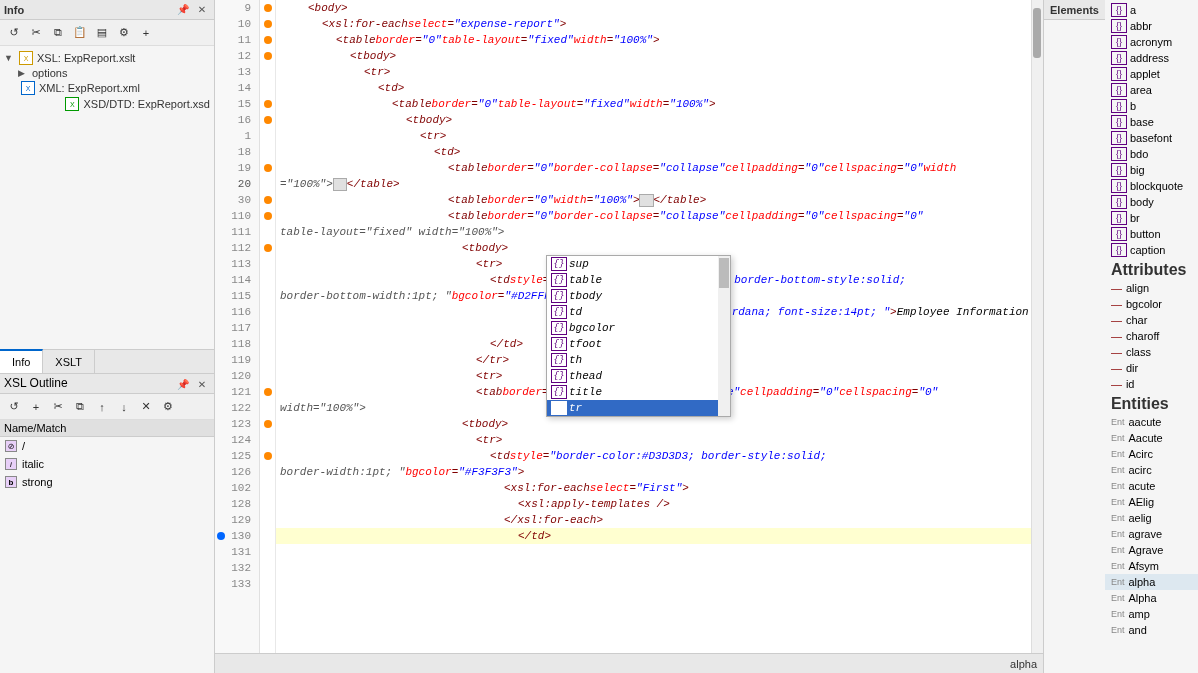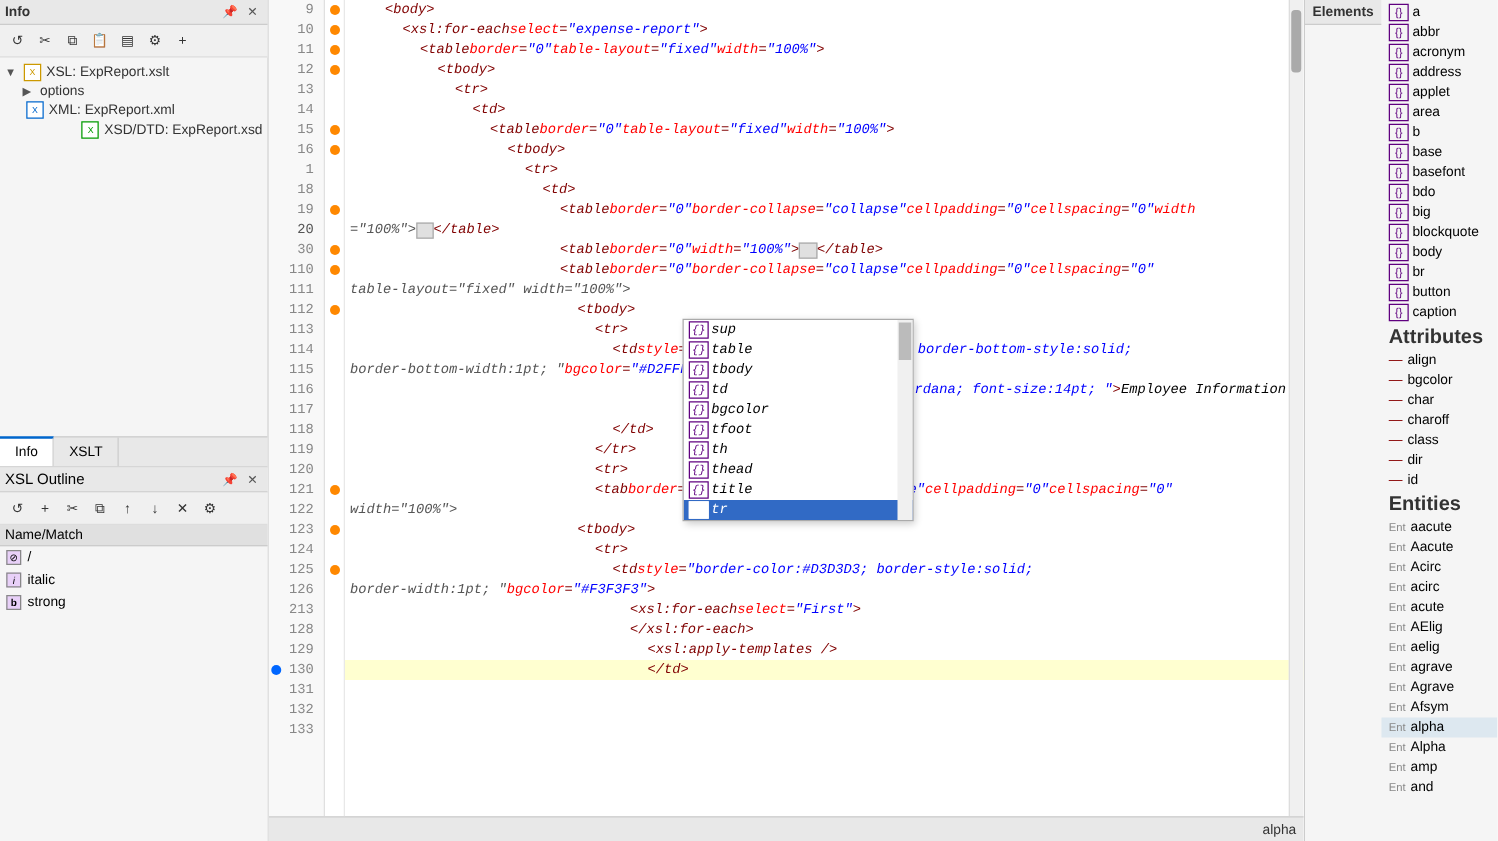--- a/index.html
+++ b/index.html
@@ -622,21 +622,21 @@
       <div class="line-num">
           <span>124</span>
         </div>
       <div class="line-num">
           <span>125</span>
         </div>
       <div class="line-num">
           <span>126</span>
         </div>
       <div class="line-num">
-          <span>213</span>
+          <span>102</span>
         </div>
       <div class="line-num">
           <span>128</span>
         </div>
       <div class="line-num">
           <span>129</span>
         </div>
       <div class="line-num">
         <div class="dot dot-blue"></div>
         <span>130</span>
@@ -990,26 +990,26 @@
         </div>
         <div class="code-line">
           <span style="display:inline-block;width:224px;"></span>
           <span class="tag">&lt;xsl:for-each </span>
             <span class="attr">select</span>
             <span class="tag">=</span>
             <span class="val">"First"</span>
             <span class="tag">&gt;</span>
         </div>
         <div class="code-line">
+          <span style="display:inline-block;width:238px;"></span>
+          <span class="tag">&lt;xsl:apply-templates /&gt;</span>
+        </div>
+        <div class="code-line">
           <span style="display:inline-block;width:224px;"></span>
           <span class="tag">&lt;/xsl:for-each&gt;</span>
-        </div>
-        <div class="code-line">
-          <span style="display:inline-block;width:238px;"></span>
-          <span class="tag">&lt;xsl:apply-templates /&gt;</span>
         </div>
         <div class="code-line" style="background:#ffffd0;">
           <span style="display:inline-block;width:238px;"></span>
           <span class="tag">&lt;/td&gt;</span>
         </div>
         <div class="code-line"></div>
         <div class="code-line"></div>
         <div class="code-line"></div>
       </div>
 

